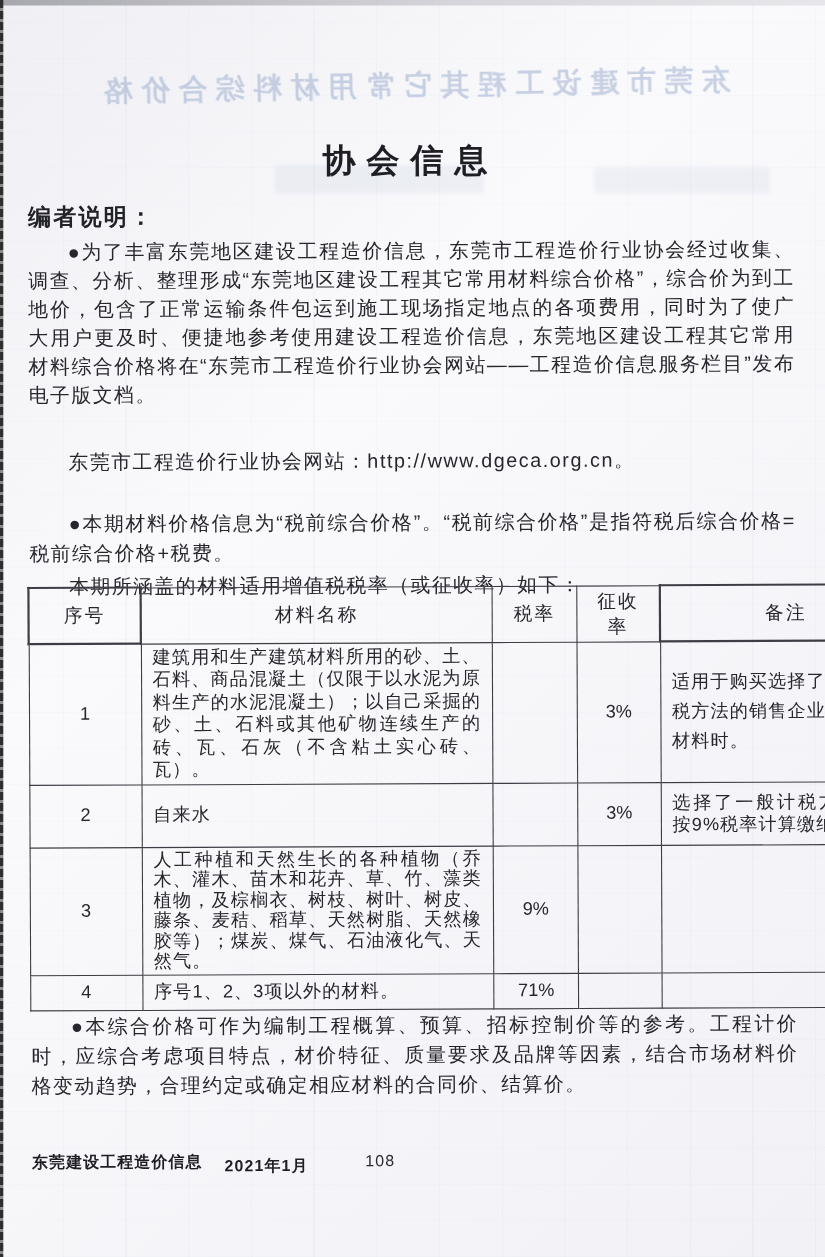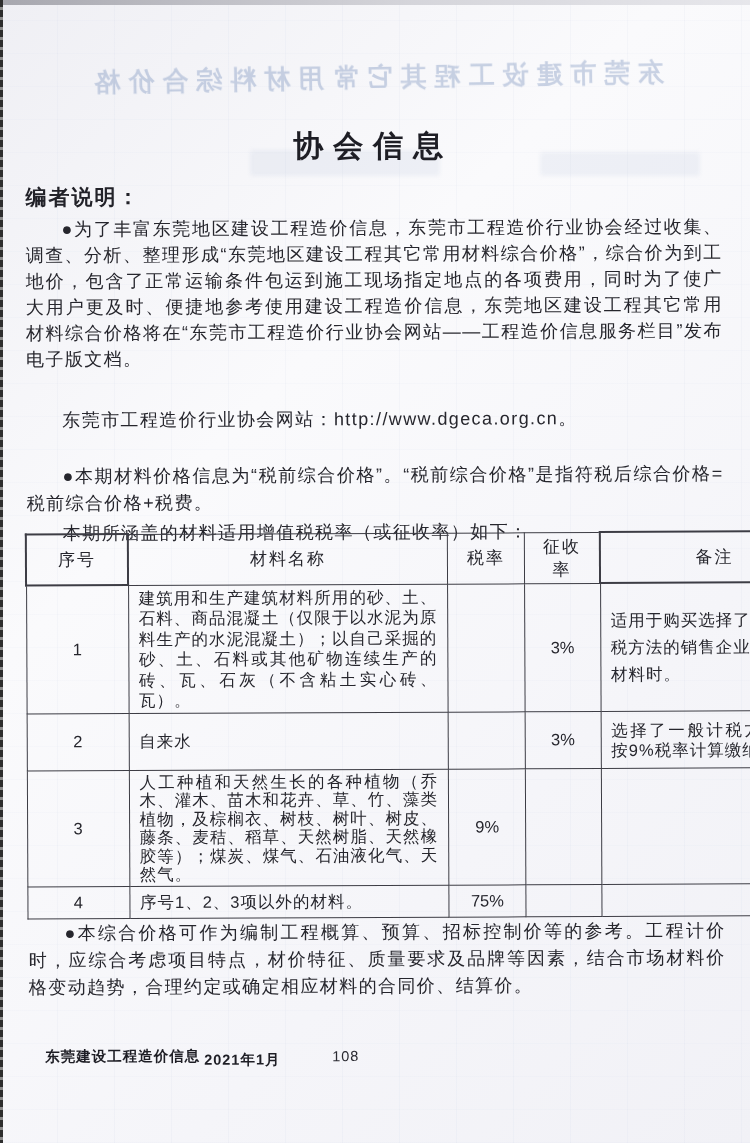--- a/index.html
+++ b/index.html
@@ -48,21 +48,21 @@
   .col-levy{width:54px;margin-top:15px;} .col-rem{width:207px;}
   .c{text-align:center;}
   .mat{text-align:justify;letter-spacing:1px;line-height:20.5px;}
   .row1{height:120px;} .row2{height:57px;} .row3{height:108px;} .row4{height:32px;}
   .row3 .mat{line-height:18.6px;}
   .rem{text-align:justify;letter-spacing:1px;line-height:20px;}
   .rem-r1{line-height:27px;text-align:left;}
   .hdr{height:36px;}
 
   .footer{position:absolute;top:1046px;left:27px;width:697px;height:24px;font-size:14.5px;}
-  .footer .pub{position:absolute;left:16px;top:0;font-weight:700;color:#1e1e25;letter-spacing:1px;}
+  .footer .pub{position:absolute;left:0;top:0;font-weight:700;color:#1e1e25;letter-spacing:1px;}
   .footer .issue{position:absolute;left:175px;top:4px;font-weight:700;color:#1e1e25;letter-spacing:1px;}
   .footer .pageno{position:absolute;left:303px;top:2px;font-weight:400;color:#2a2a31;letter-spacing:1px;text-align:center;}
 </style>
 </head>
 <body>
 
 <div class="scan-page">
 
   <div class="bleed-grid"></div>
   <div class="bleed-title">东莞市建设工程其它常用材料综合价格</div>
@@ -109,21 +109,21 @@
       <tr class="row3">
         <td class="c">3</td>
         <td class="mat">人工种植和天然生长的各种植物（乔木、灌木、苗木和花卉、草、竹、藻类植物，及棕榈衣、树枝、树叶、树皮、藤条、麦秸、稻草、天然树脂、天然橡胶等）；煤炭、煤气、石油液化气、天然气。</td>
         <td class="c">9%</td>
         <td class="c"></td>
         <td class="rem"></td>
       </tr>
       <tr class="row4">
         <td class="c">4</td>
         <td class="mat">序号1、2、3项以外的材料。</td>
-        <td class="c">75%</td>
+        <td class="c">71%</td>
         <td class="c"></td>
         <td class="rem"></td>
       </tr>
     </tbody>
       </table>
 
     <p class="para p4 indent">●本综合价格可作为编制工程概算、预算、招标控制价等的参考。工程计价时，应综合考虑项目特点，材价特征、质量要求及品牌等因素，结合市场材料价格变动趋势，合理约定或确定相应材料的合同价、结算价。</p>
 
     <div class="footer">
       <span class="pub">东莞建设工程造价信息</span>

